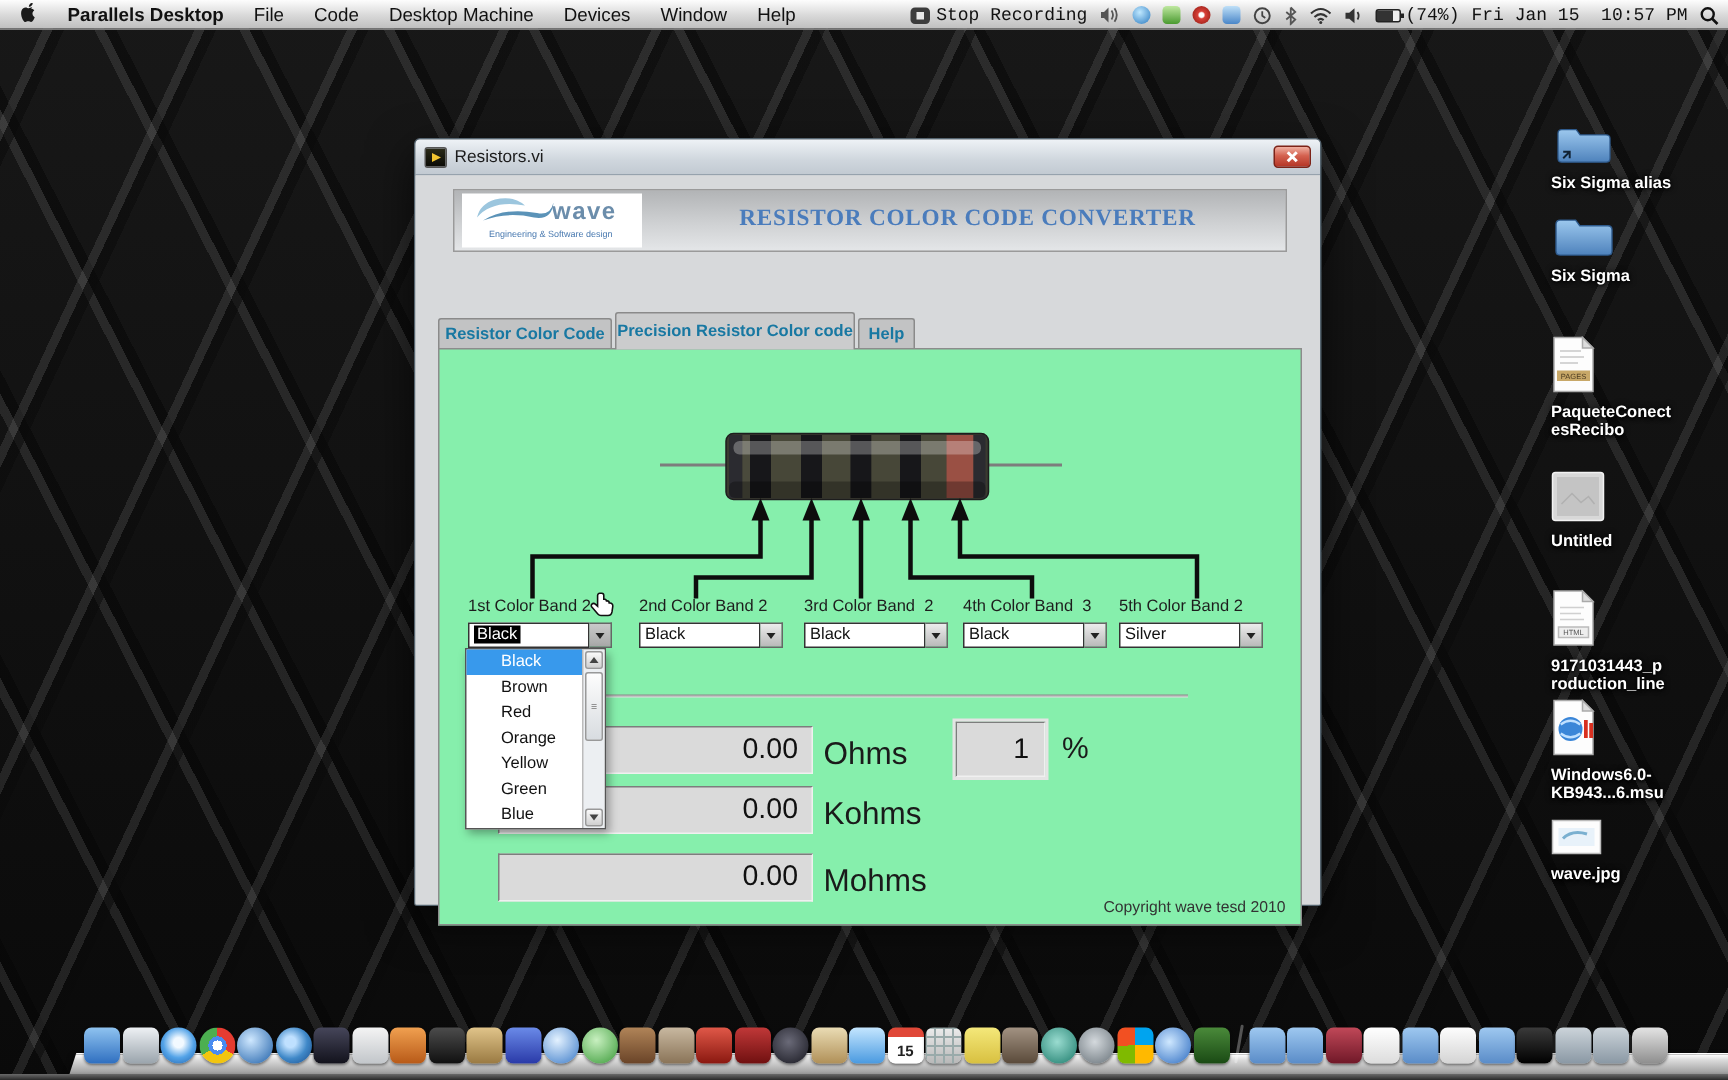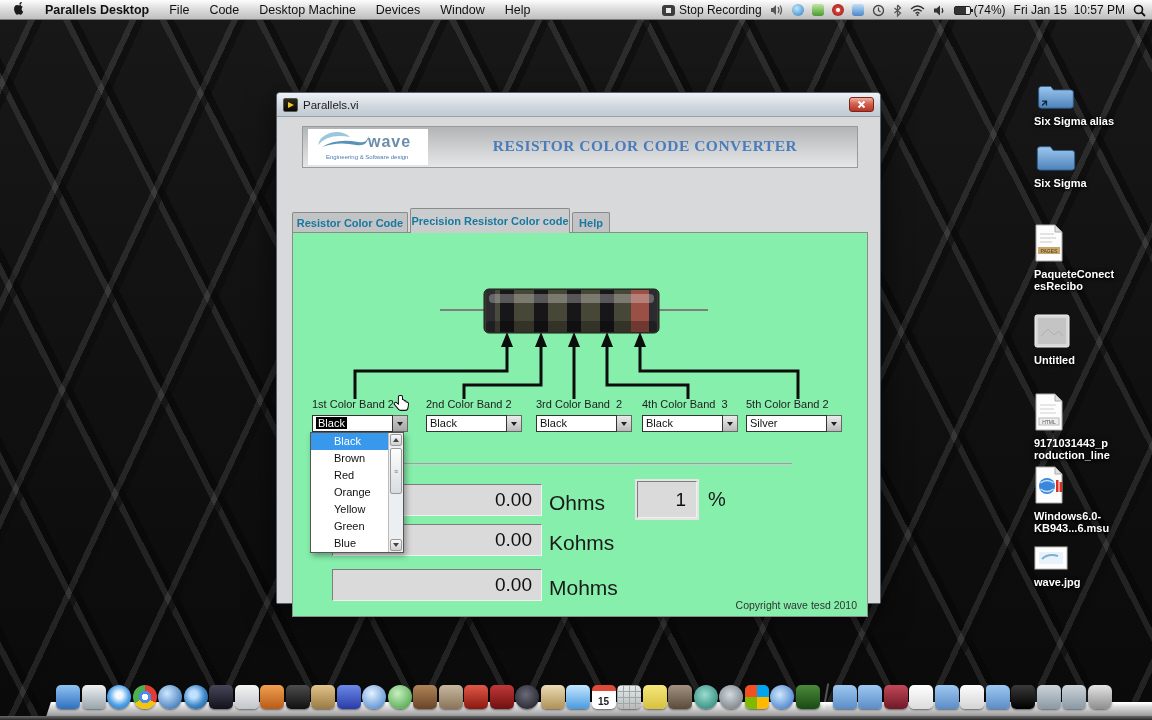--- a/index.html
+++ b/index.html
@@ -12,21 +12,21 @@
       repeating-linear-gradient(63deg, transparent 0 30px, rgba(150,150,150,.16) 30px 36px, rgba(5,5,5,.5) 36px 43px, transparent 43px 86px),
       linear-gradient(#181818,#0a0a0a);
   }
   
   .menubar { position:absolute; top:0; left:0; right:0; height:20px; z-index:40;
     background:linear-gradient(#fdfdfd,#d8d8d8 55%,#bfbfbf); border-bottom:1px solid #7a7a7a;
     display:flex; align-items:center; font-size:12.5px; color:#111; }
   .mb-left { display:flex; align-items:center; height:100%; padding-left:6px; }
   .mb-item { padding:0 10px; line-height:20px; white-space:nowrap; }
   .mb-app { font-weight:bold; }
-  .mb-right { position:absolute; right:6px; top:0; height:20px; display:flex; align-items:center; gap:8px; font-size:12px; }
+  .mb-right { position:absolute; right:6px; top:0; height:20px; display:flex; align-items:center; gap:8px; font-size:12px;font-family:Liberation Mono, monospace; }
   .mi { display:inline-flex; align-items:center; justify-content:center; }
   .sq { width:12px; height:12px; border-radius:3px; }
   .stoprec { display:flex; align-items:center; gap:4px; font-size:12px; }
   .stop-ico { width:13px; height:11px; border-radius:3px; background:#3c3c3c; position:relative; }
   .stop-ico::after { content:""; position:absolute; left:4px; top:3px; width:5px; height:5px; background:#e8e8e8; }
   .batt { display:flex; align-items:center; gap:3px; }
   .batt-body { width:17px; height:9px; border:1px solid #222; border-radius:2px; background:linear-gradient(90deg,#333 0 70%,#eee 70%); position:relative; }
   .batt-body::after { content:""; position:absolute; right:-3px; top:2px; width:2px; height:3px; background:#222; }
   
   .dicons { position:absolute; left:1034px; top:0; width:96px; z-index:5; }
@@ -300,21 +300,21 @@
           <rect x="5" y="6" width="24" height="12" fill="#e8f2fa"></rect>
           <path d="M8 13q6-6 16-3" stroke="#7ab0d0" stroke-width="2" fill="none"></path>
         </svg>
       <div class="lbl">wave.jpg</div>
     </div>
   </div>
 
   <div class="win">
     <div class="titlebar">
       <span class="lvicon"></span>
-      <span class="wtitle">Parallels.vi</span>
+      <span class="wtitle">Resistors.vi</span>
       <span class="closebtn">
         <svg width="9" height="9" viewBox="0 0 9 9">
             <path d="M1.5 1.5l6 6M7.5 1.5l-6 6" stroke="#fff" stroke-width="2"></path>
           </svg>
       </span>
     </div>
     <div class="wincontent">
 
       <div class="banner">
         <div class="logo">

